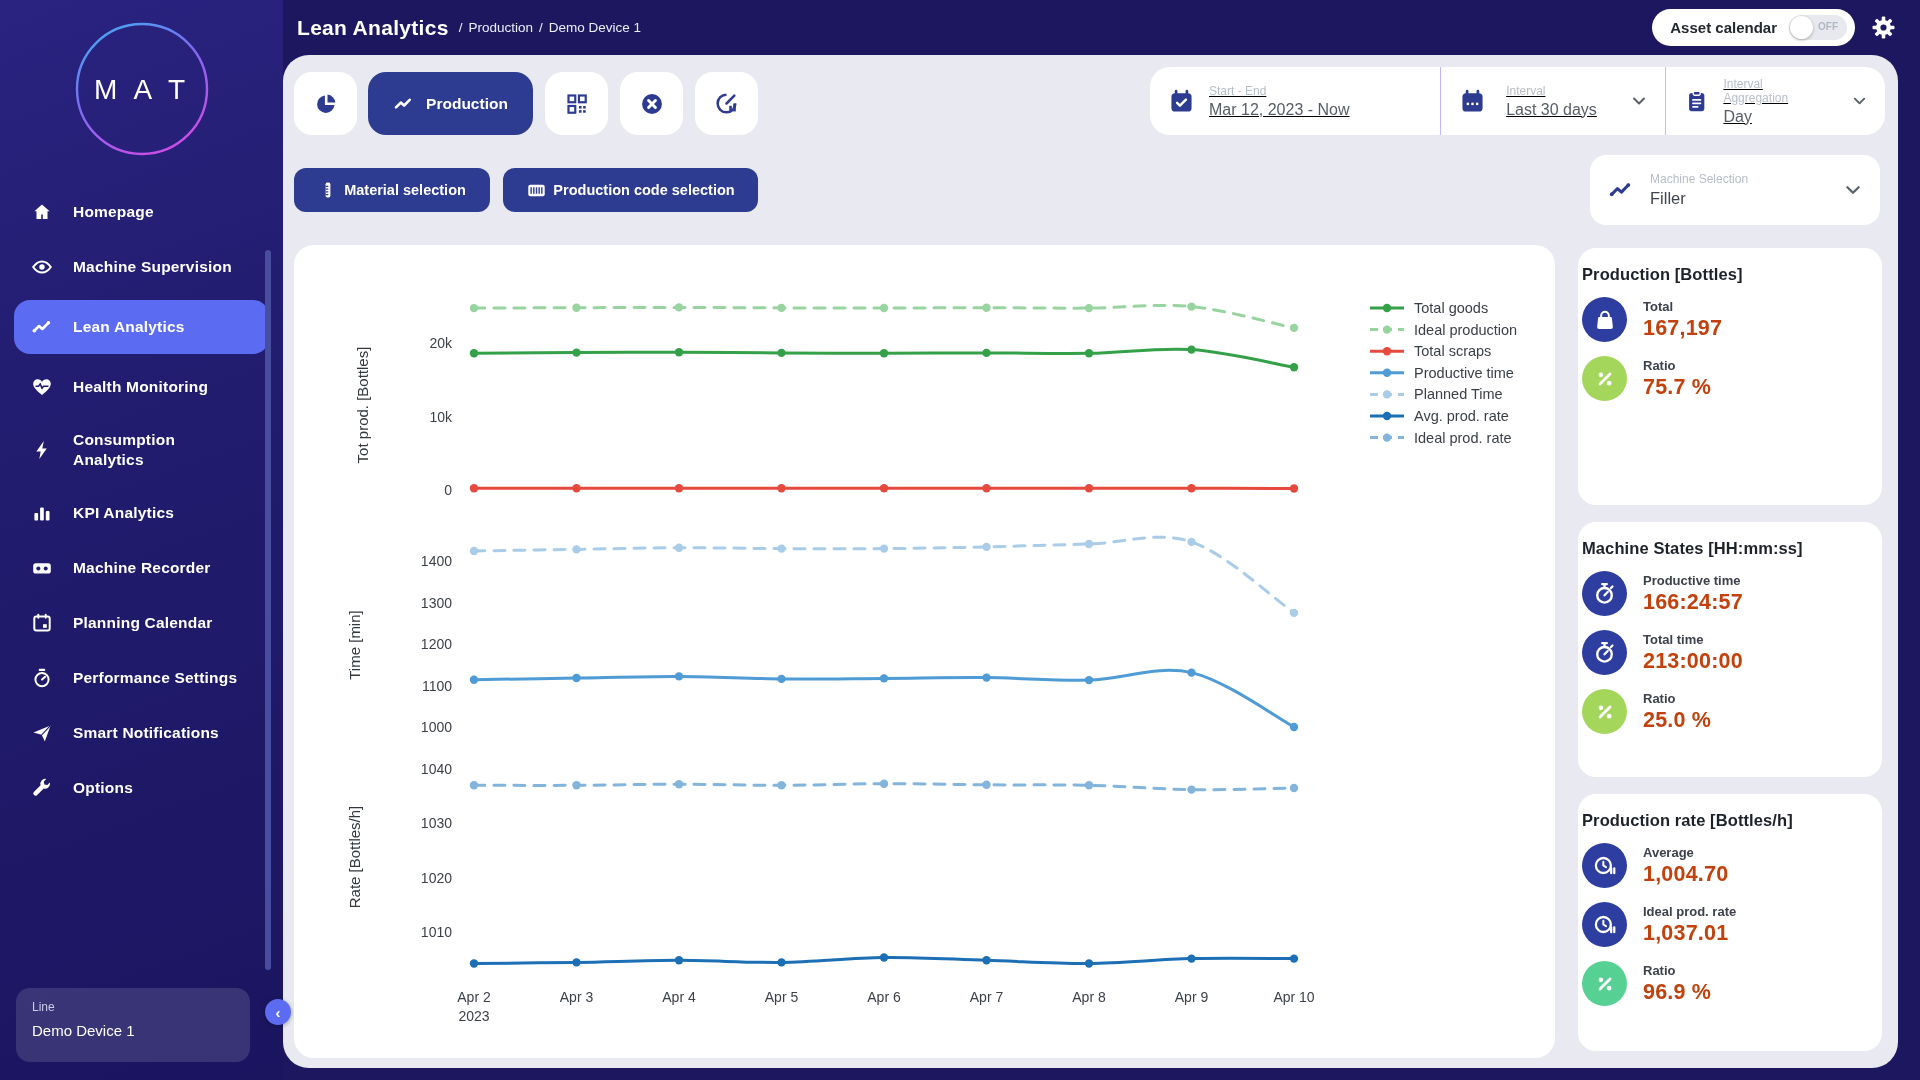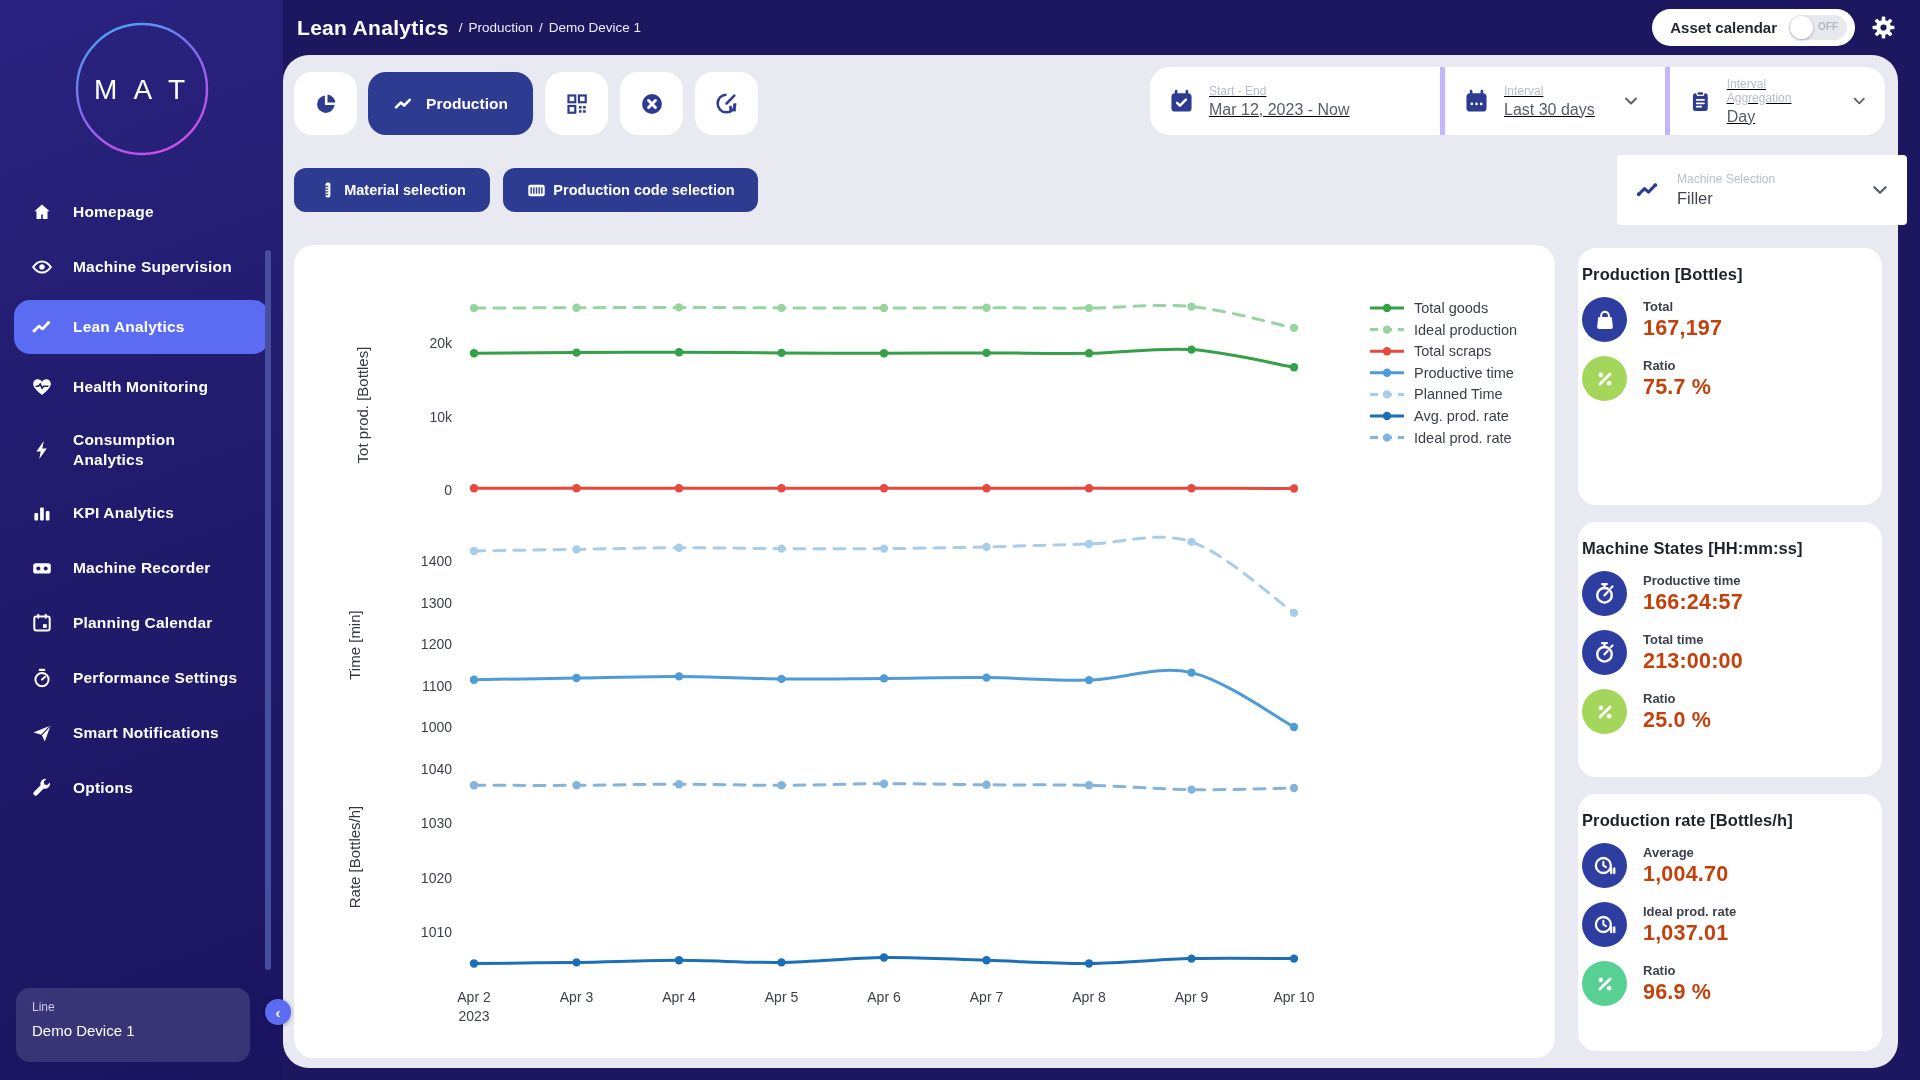--- a/index.html
+++ b/index.html
@@ -49,29 +49,29 @@
   .prod-btn { position:absolute; left:85px; top:17px; width:165px; height:63px; background:#2d3c90;
     border-radius:18px; color:#fff; display:flex; align-items:center; justify-content:center; gap:11px;
     font-size:15.5px; font-weight:700; cursor:pointer; }
   .pill-btn { position:absolute; height:44px; background:#2d3c90; border-radius:12px; color:#fff;
     display:flex; align-items:center; justify-content:center; gap:6px; font-size:14.5px; font-weight:700;
     cursor:pointer; padding:0 16px; }
 
   .controls-card { position:absolute; left:867px; top:12px; width:735px; height:68px; background:#fff;
     border-radius:20px; display:flex; align-items:stretch;text-decoration:underline; }
   .ctl { display:flex; align-items:center; gap:14px; padding:0 18px; position:relative; }
-  .ctl + .ctl { border-left:5px solid #c4b5fd; }
+  .ctl + .ctl { border-left:1px solid #c4b5fd;justify-content:space-between; }
   .ctl .texts { display:flex; flex-direction:column; gap:3px; }
   .ctl .c-label { font-size:12px; color:#b7bdc7; }
   .ctl .c-value { font-size:16px; color:#575d66; }
   .ctl .chev { margin-left:14px; }
   .ctl-1 { width:290px; } .ctl-2 { width:225px; } .ctl-3 { width:220px; }
 
   .machine-card { position:absolute; left:1307px; top:100px; width:290px; height:70px; background:#fff;
-    border-radius:4px; display:flex; align-items:center; gap:16px; padding:0 18px; cursor:pointer;margin-left:27px; }
+    border-radius:16px; display:flex; align-items:center; gap:16px; padding:0 18px; cursor:pointer; }
   .machine-card .texts { flex:1; display:flex; flex-direction:column; gap:3px; }
   .machine-card .c-label { font-size:12px; color:#b7bdc7; }
   .machine-card .c-value { font-size:16.5px; color:#3f454e; }
 
   .chart-card { position:absolute; left:11px; top:190px; width:1261px; height:813px; background:#fff;
     border-radius:20px; }
   .chart-card svg { position:absolute; inset:0; }
 
   .stat-col { position:absolute; left:1295px; top:193px; width:304px; display:flex; flex-direction:column; gap:17px; }
   .stat-card { background:#fff; border-radius:18px; padding:17px 4px; height:257px; }

